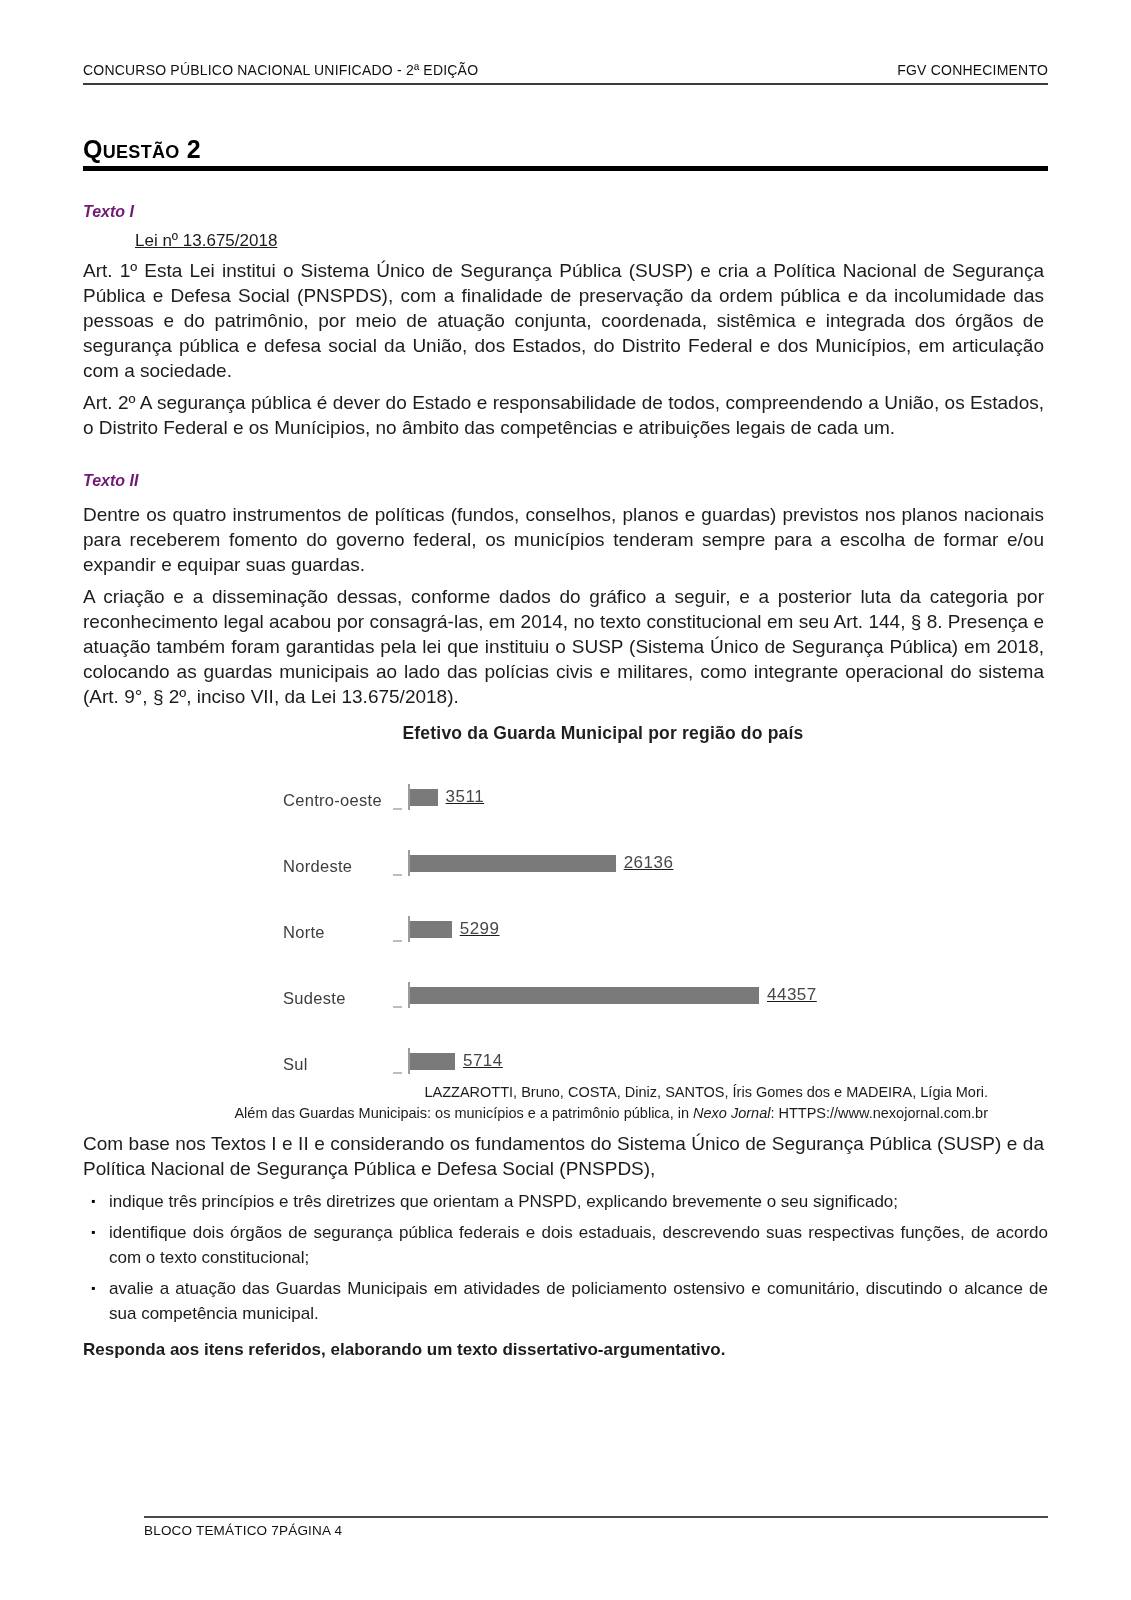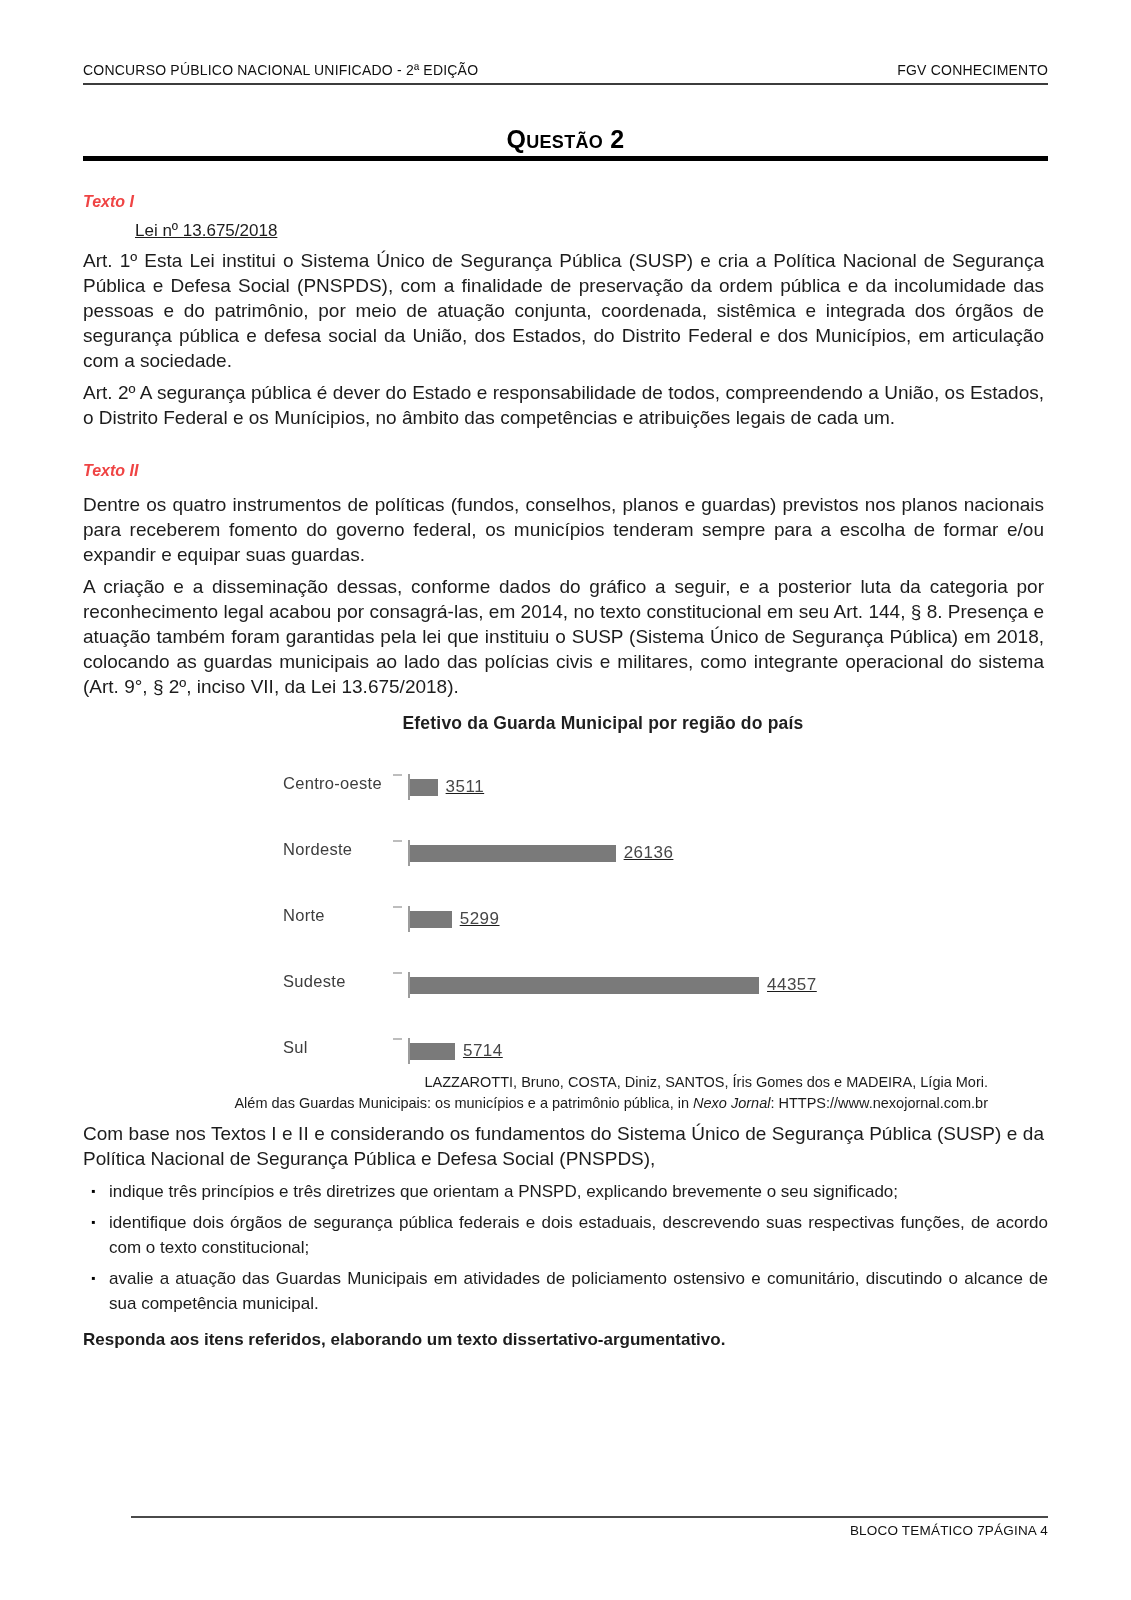--- a/index.html
+++ b/index.html
@@ -15,57 +15,57 @@
     overflow:hidden;
   }
   
   .hdr{
     display:flex;justify-content:space-between;align-items:flex-end;
     font-size:14px;letter-spacing:.2px;color:#111;
     border-bottom:2px solid #3c3c3c;padding-bottom:5px;
   }
   
   .qhead{
-    margin-top:40px;
+    margin-top:50px;
     font-size:25px;font-weight:bold;color:#000;
-    font-variant:small-caps;letter-spacing:.3px;text-align:center;
+    font-variant:small-caps;letter-spacing:.3px;
   }
   .qrule{border-bottom:5px solid #000;margin-top:2px;}
   
-  .texto-head{margin-top:32px;font-size:16px;font-weight:bold;font-style:italic;color:#ef4444;}
+  .texto-head{margin-top:32px;font-size:16px;font-weight:bold;font-style:italic;color:#701a75;}
   .law-title{margin-top:10px;margin-left:52px;font-size:17px;text-decoration:underline;}
   p.body{
     font-size:19px;line-height:25px;text-align:justify;
     margin:7px 4px 0 0;
   }
   .indented{margin-left:52px;}
   
   .chart{width:640px;margin:14px 0 0 200px;}
   .chart-title{font-size:17.5px;font-weight:bold;color:#1f1f1f;text-align:center;letter-spacing:.2px;margin-bottom:24px;}
-  .chart-row{display:flex;align-items:flex-start;height:26px;margin-top:40px;}
+  .chart-row{display:flex;align-items:flex-end;height:26px;margin-top:40px;}
   .chart-label{width:110px;font-size:16.5px;color:#3d3d3d;letter-spacing:.3px;}
   .chart-tick{width:9px;height:2px;background:#bdbdbd;margin-right:6px;}
   .chart-plot{flex:1;display:flex;align-items:center;border-left:2px solid #9c9c9c;align-self:stretch;text-decoration:underline;}
   .chart-bar{height:17px;}
   .chart-value{margin-left:8px;font-size:17px;color:#474747;letter-spacing:.5px;}
   
   .cite{margin-top:8px;text-align:right;font-size:14.5px;line-height:21px;color:#1c1c1c;padding-right:60px;}
   .cite .it{font-style:italic;}
   
   .command-intro{margin-top:42px;}
   .bullets{margin-top:8px;}
   .bullet-row{display:flex;margin-top:6px;}
   .bullet-marker{width:26px;flex:0 0 26px;font-size:12px;line-height:25px;color:#000;padding-left:8px;box-sizing:border-box;}
   .bullet-text{flex:1;font-size:17px;line-height:25px;text-align:justify;}
   .closing{margin-top:14px;font-weight:bold;font-size:17px;}
   
   .ftr{
-    position:absolute;left:83px;right:83px;bottom:62px;
+    position:absolute;left:96px;right:83px;bottom:62px;
     border-top:2px solid #4a4a4a;padding-top:5px;
-    display:flex;justify-content:flex-end;
+    display:flex;justify-content:flex-start;
     font-size:13.5px;color:#111;letter-spacing:.2px;margin-left:48px;
   }
 </style>
 </head>
 <body>
 
 <div class="page">
 
   <div class="hdr">
     <span>CONCURSO PÚBLICO NACIONAL UNIFICADO - 2ª EDIÇÃO</span>

